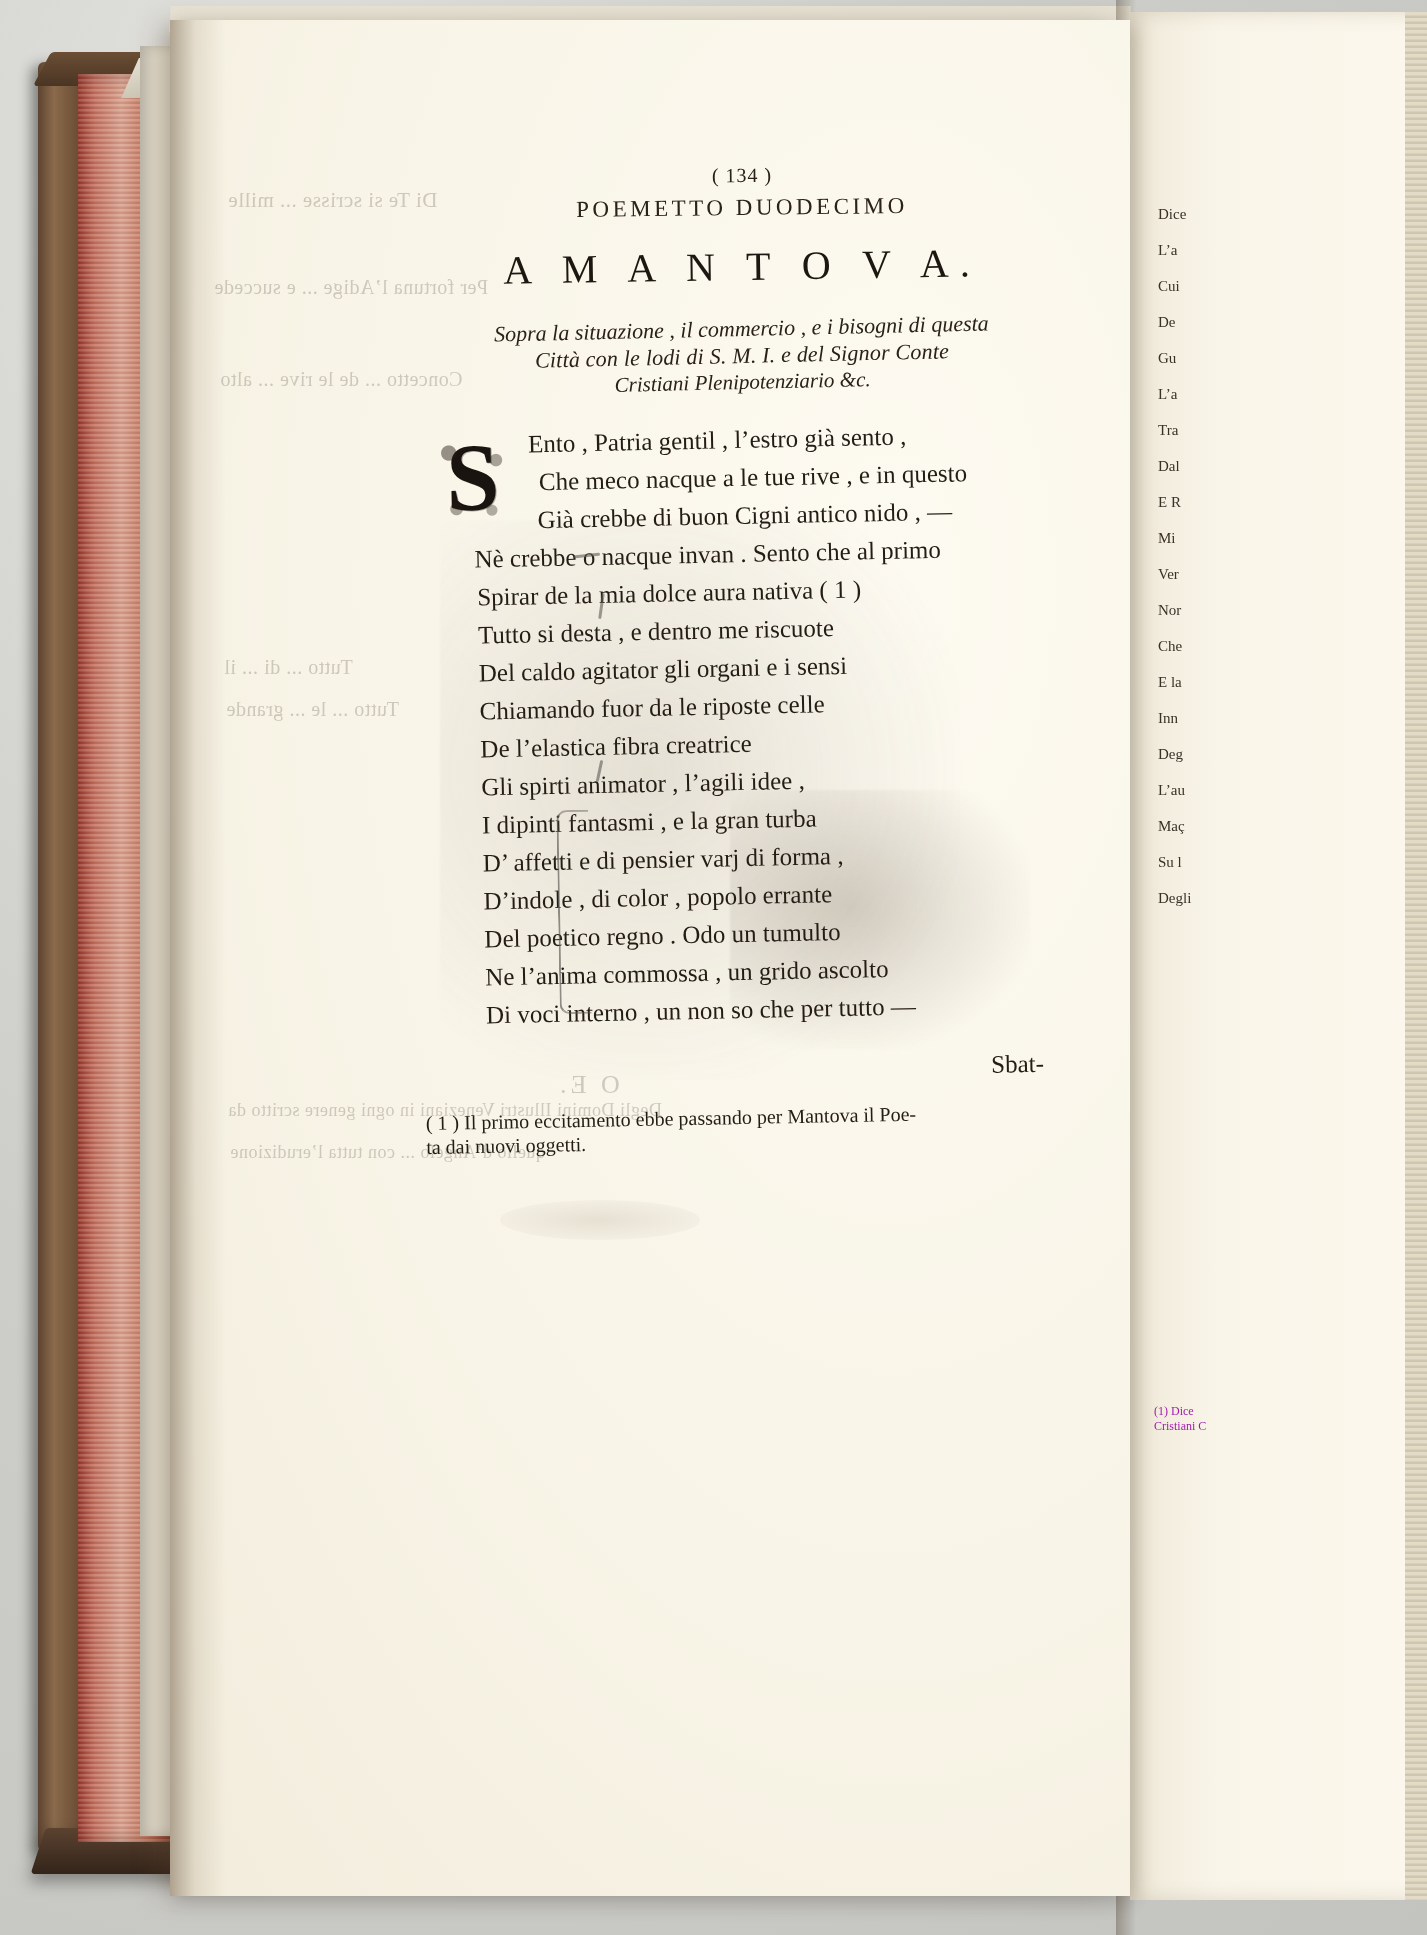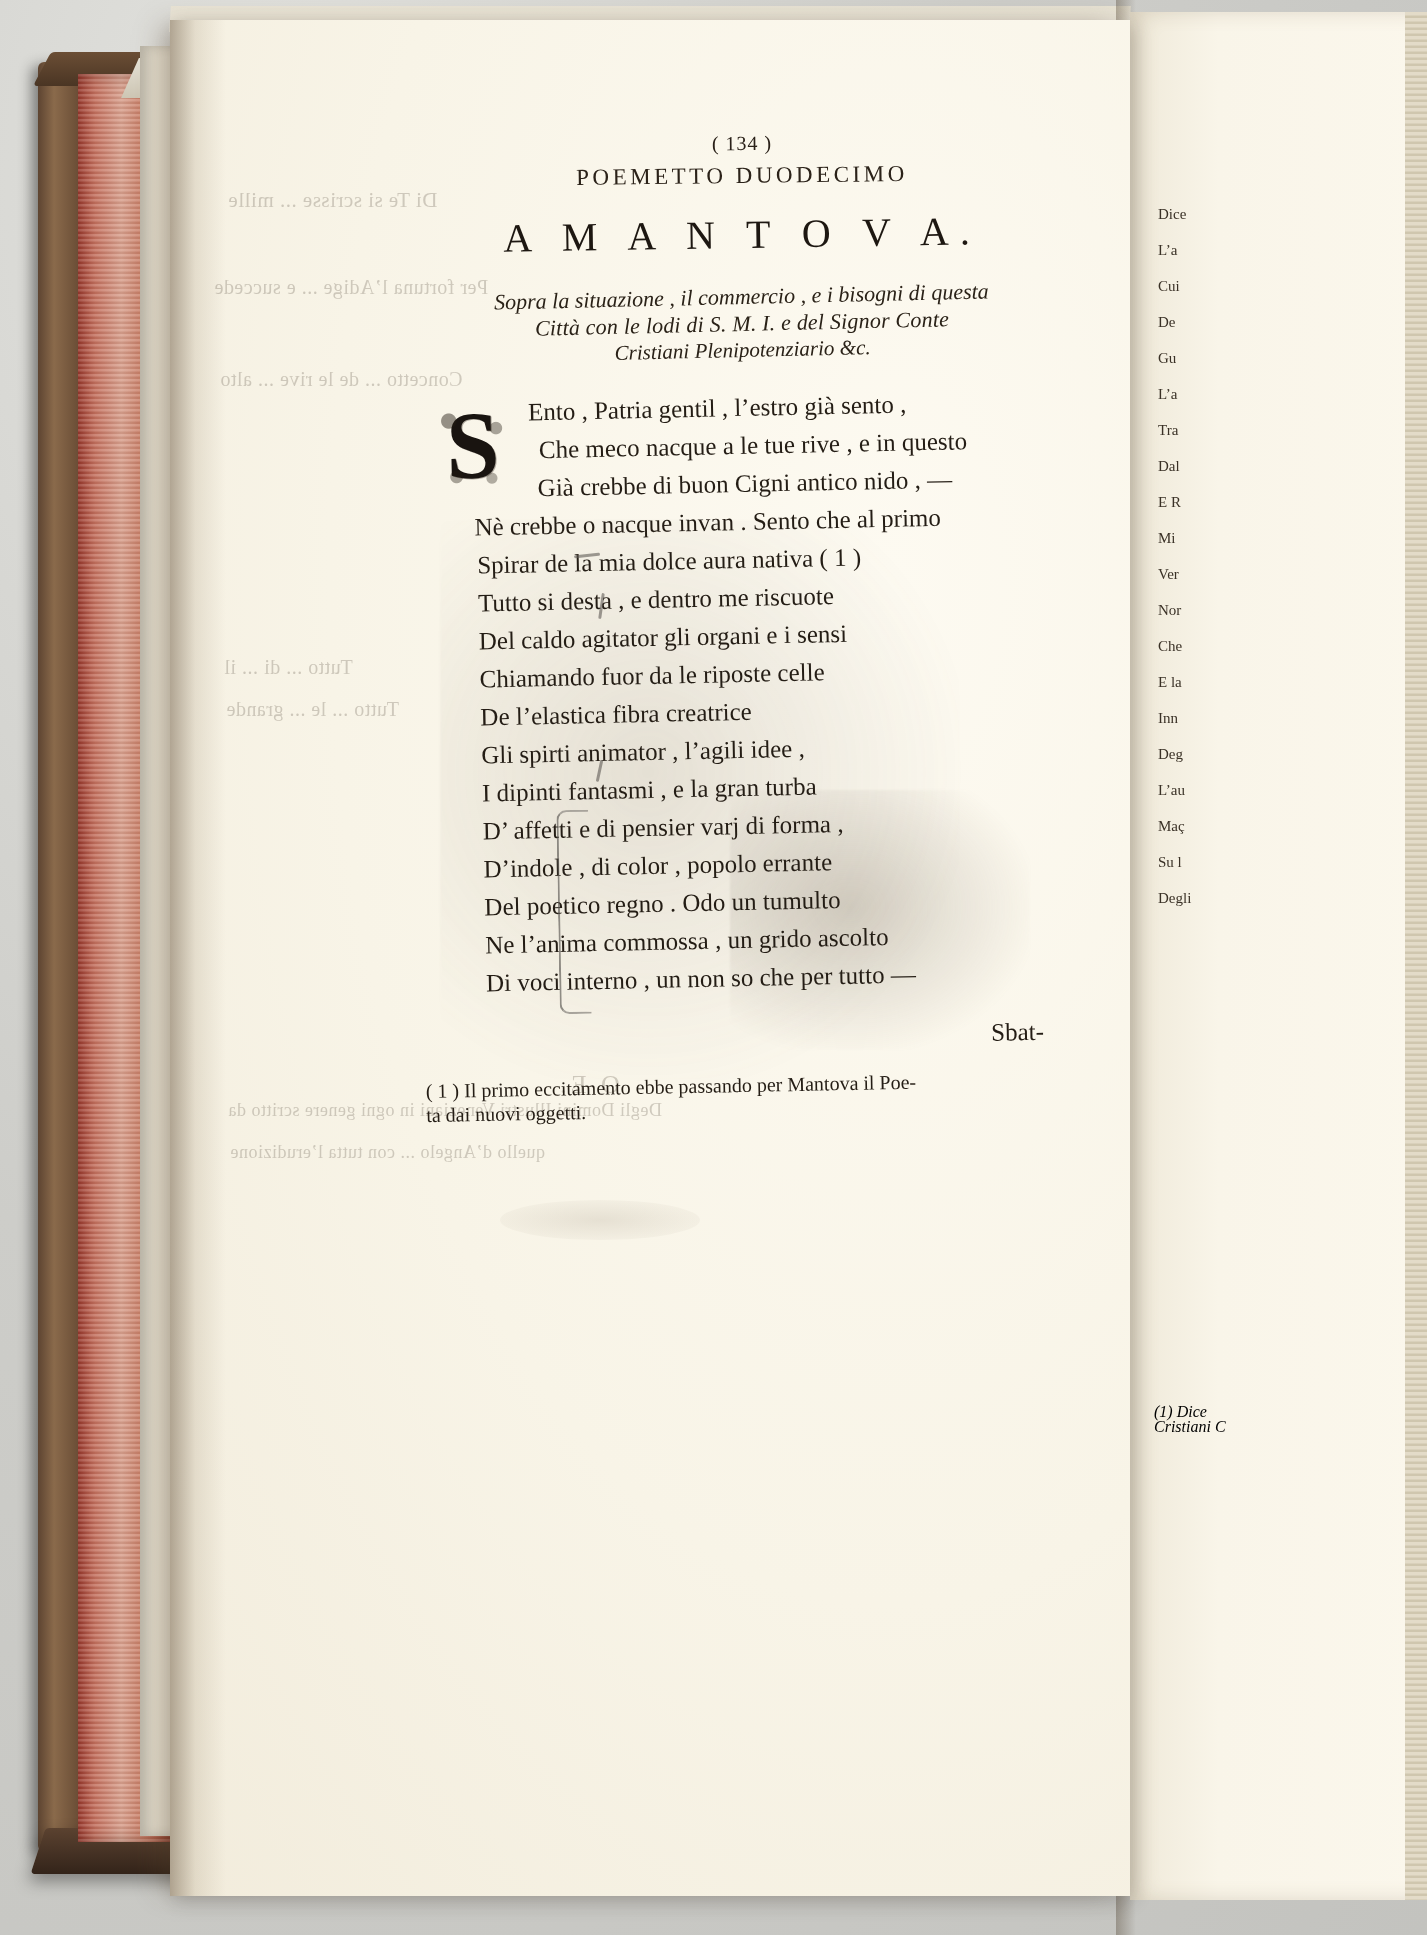--- a/index.html
+++ b/index.html
@@ -172,21 +172,21 @@
     transform: scaleX(-1);
     letter-spacing: 0.5px;
     white-space: nowrap;
     pointer-events: none;
   }
 
   
   .textblock {
     position: absolute;
     left: 252px;
-    top: 112px;
+    top: 144px;
     width: 640px;
     color: #231c14;
   }
   .folio {
     text-align: center;
     font-size: 20px;
     letter-spacing: 1px;
     color: #2a2119;
     transform: rotate(-0.6deg);
   }
@@ -324,24 +324,23 @@
     line-height: 36px;
     color: #3a3126;
     font-family: "Liberation Serif", serif;
   }
   .next-col div { white-space: nowrap; }
   .next-foot {
     position: absolute;
     left: 1124px;
     top: 1404px;
     width: 260px;
-    font-size: 16px;
+    font-size: 12px;
     line-height: 15px;
-    color: #000000;
-    font-style: italic;
+    color: #a21caf;
   }
 </style>
 </head>
 <body>
 
 <div id="page">
   <div class="backdrop"></div>
 
   <div class="book">
 

